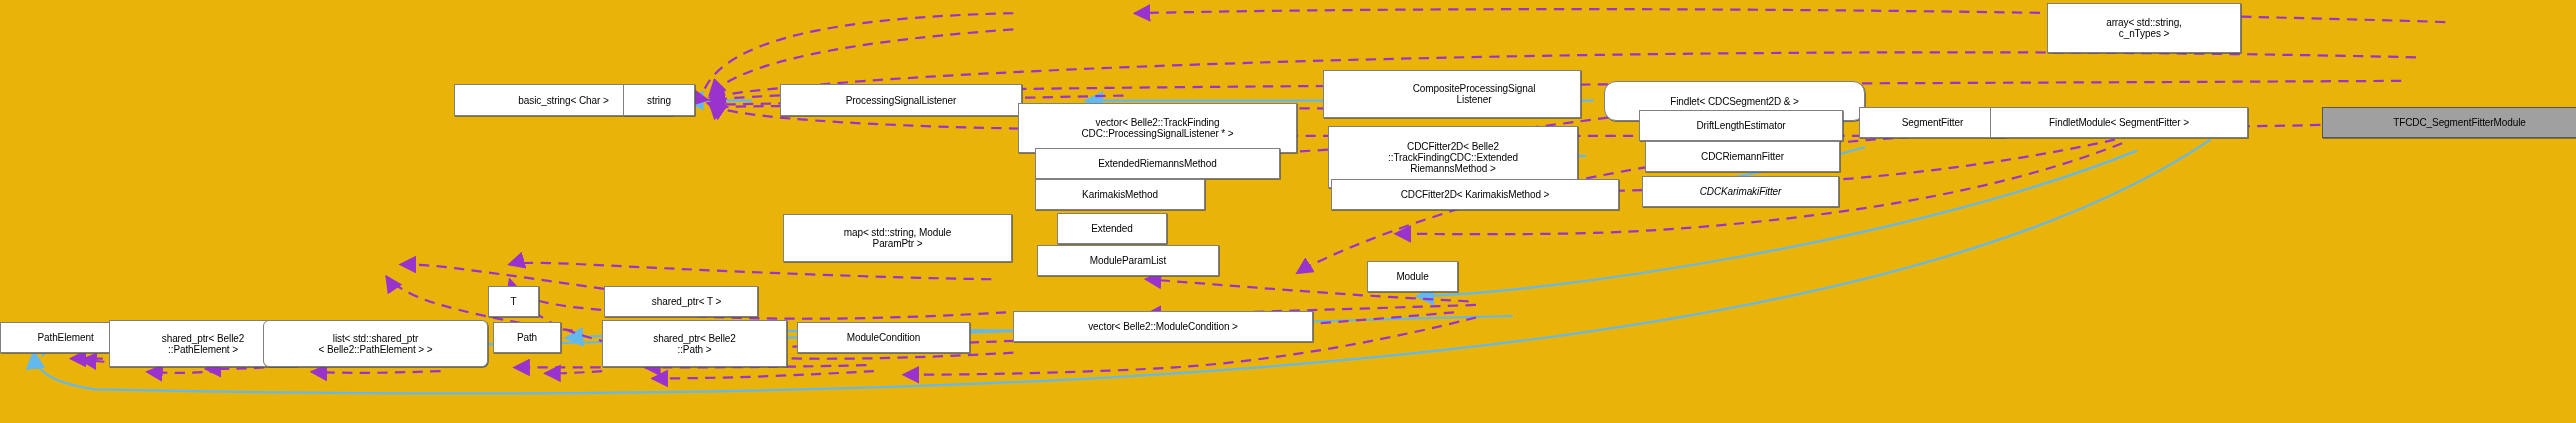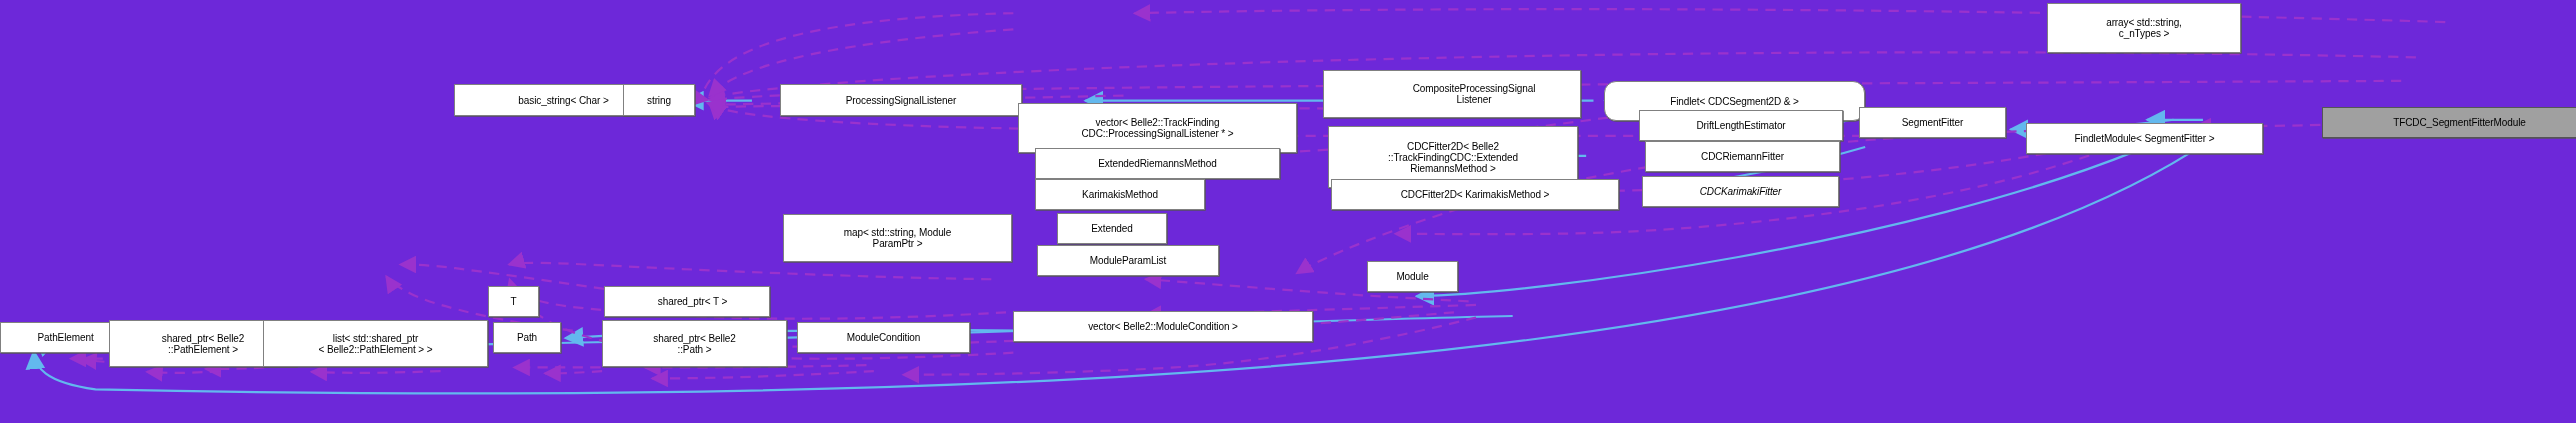--- a/index.html
+++ b/index.html
@@ -41,21 +41,21 @@
     letter-spacing: -0.1px;
   }
   .node.highlight {
     background: #a0a0a0;
     border: 0.7px solid #555555;
   }
 </style>
 </head>
 <body style="background: rgb(0, 0, 0);">
 
-<div id="diagram" style="background: #6d28d9;">
+<div id="diagram" style="background: #eab308;">
 
   <svg id="edges" viewBox="0 0 3508 577" preserveAspectRatio="none" xmlns="http://www.w3.org/2000/svg">
     <defs>
       <marker id="ah-blue" viewBox="0 0 10 10" refX="9" refY="5" markerWidth="9" markerHeight="9" orient="auto-start-reverse">
         <path d="M 0 0 L 10 5 L 0 10 z" fill="#63b8ee"></path>
       </marker>
       <marker id="ah-purple" viewBox="0 0 10 10" refX="9" refY="5" markerWidth="8" markerHeight="8" orient="auto-start-reverse">
         <path d="M 0 0 L 10 5 L 0 10 z" fill="#9a32cd"></path>
       </marker>
     </defs>
@@ -134,33 +134,33 @@
 ::TrackFindingCDC::Extended
 RiemannsMethod &gt;</div>
   <div class="node" style="left: 1035px; top: 148px; width: 245px; height: 31px;">ExtendedRiemannsMethod</div>
   <div class="node" style="left: 1035px; top: 179px; width: 170px; height: 31px;">KarimakisMethod</div>
   <div class="node" style="left: 1311px; top: 179px; width: 288px; height: 31px; margin-left: 20px;">CDCFitter2D&lt; KarimakisMethod &gt;</div>
   <div class="node" style="left: 1604px; top: 81px; width: 261px; height: 40px; border-radius: 12px;">Findlet&lt; CDCSegment2D &amp; &gt;</div>
   <div class="node" style="left: 1639px; top: 110px; width: 204px; height: 31px;">DriftLengthEstimator</div>
   <div class="node" style="left: 1645px; top: 141px; width: 195px; height: 31px;">CDCRiemannFitter</div>
   <div class="node" style="left: 1642px; top: 176px; width: 197px; height: 31px; font-style: italic;">CDCKarimakiFitter</div>
   <div class="node" style="left: 1859px; top: 107px; width: 147px; height: 31px;">SegmentFitter</div>
-  <div class="node" style="left: 1990px; top: 123px; width: 237px; height: 31px; margin-left: 36px;">FindletModule&lt; SegmentFitter &gt;</div>
+  <div class="node" style="left: 1990px; top: 107px; width: 258px; height: 31px;">FindletModule&lt; SegmentFitter &gt;</div>
   <div class="node highlight" style="left: 2322px; top: 107px; width: 275px; height: 31px;">TFCDC_SegmentFitterModule</div>
   <div class="node" style="left: 783px; top: 214px; width: 229px; height: 48px;">map&lt; std::string, Module
 ParamPtr &gt;</div>
   <div class="node" style="left: 1057px; top: 213px; width: 110px; height: 31px;">Extended</div>
   <div class="node" style="left: 1037px; top: 245px; width: 182px; height: 31px;">ModuleParamList</div>
   <div class="node" style="left: 1367px; top: 261px; width: 91px; height: 31px;">Module</div>
   <div class="node" style="left: 488px; top: 286px; width: 51px; height: 31px;">T</div>
-  <div class="node" style="left: 604px; top: 286px; width: 166px; height: 31px; padding-left: 11px;">shared_ptr&lt; T &gt;</div>
+  <div class="node" style="left: 604px; top: 286px; width: 154px; height: 31px; padding-left: 11px;">shared_ptr&lt; T &gt;</div>
   <div class="node" style="left: 0px; top: 322px; width: 131px; height: 31px;">PathElement</div>
   <div class="node" style="left: 109px; top: 320px; width: 188px; height: 47px;">shared_ptr&lt; Belle2
 ::PathElement &gt;</div>
-  <div class="node" style="left: 263px; top: 320px; width: 225px; height: 47px;">list&lt; std::shared_ptr
+  <div class="node" style="left: 263px; top: 320px; width: 225px; height: 47px; border-radius: 6px;">list&lt; std::shared_ptr
 &lt; Belle2::PathElement &gt; &gt;</div>
   <div class="node" style="left: 493px; top: 322px; width: 68px; height: 31px;">Path</div>
   <div class="node" style="left: 602px; top: 320px; width: 185px; height: 47px;">shared_ptr&lt; Belle2
 ::Path &gt;</div>
   <div class="node" style="left: 797px; top: 322px; width: 173px; height: 31px;">ModuleCondition</div>
   <div class="node" style="left: 1013px; top: 311px; width: 300px; height: 31px;">vector&lt; Belle2::ModuleCondition &gt;</div>
 
 </div>
 
 

